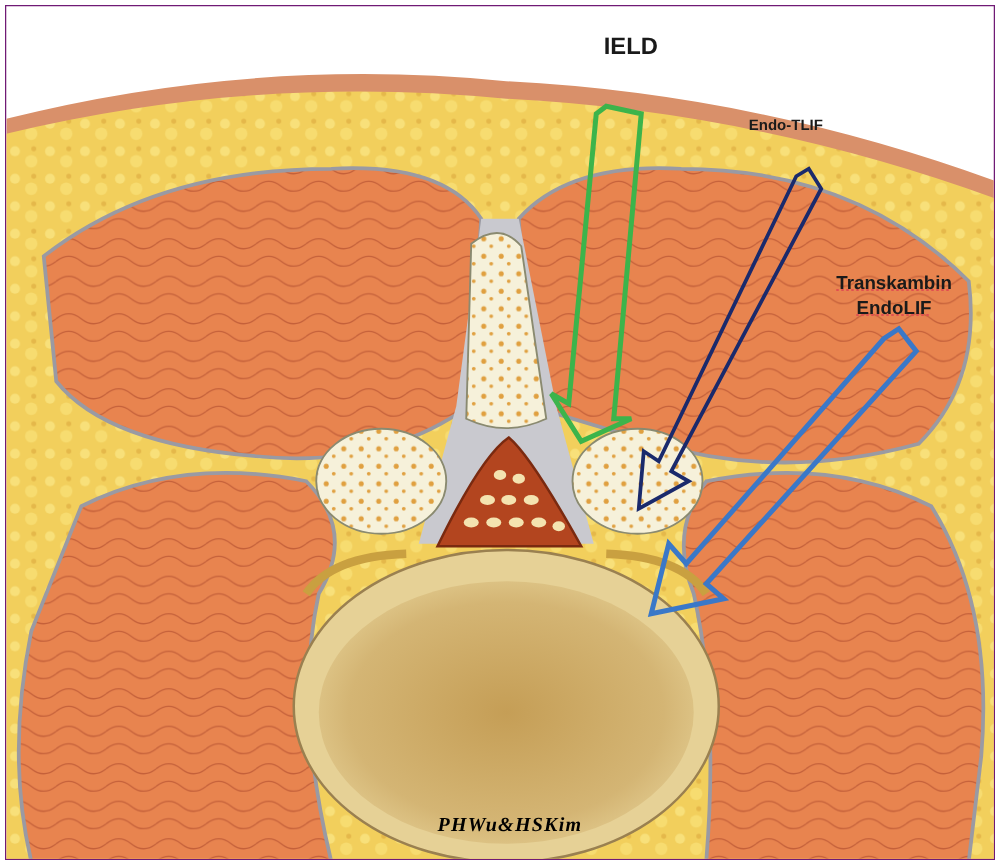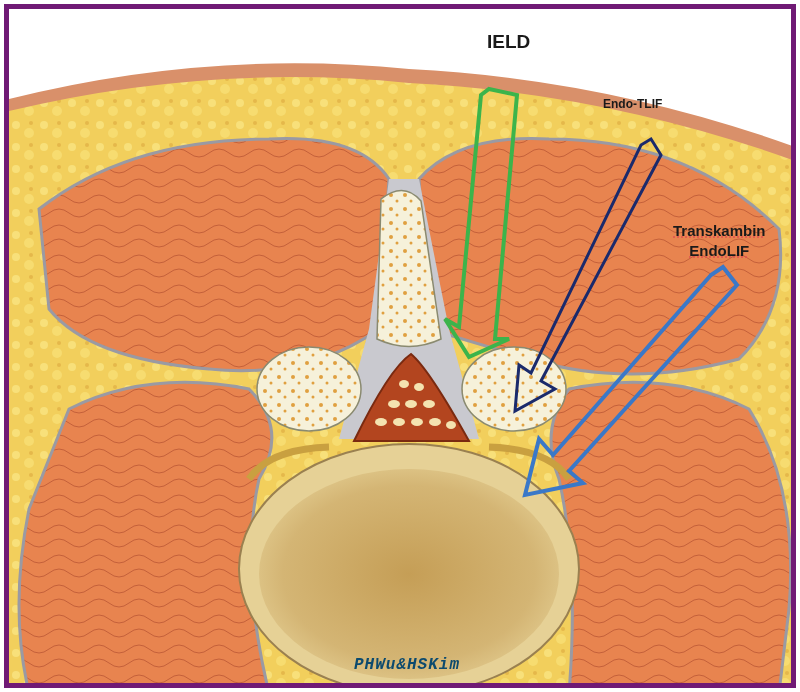--- a/index.html
+++ b/index.html
@@ -1,24 +1,24 @@
 <!DOCTYPE html>
 <html><head>
 <meta charset="utf-8">
 <style>
   html,body{margin:0;padding:0;background:#fff;}
   body{width:800px;height:692px;overflow:hidden;position:relative;font-family:"Liberation Sans",sans-serif;}
-  .frame{position:absolute;left:4px;top:4px;width:792px;height:684px;border:5px solid #701a75;box-sizing:border-box;overflow:hidden;}
+  .frame{position:absolute;left:4px;top:4px;width:792px;height:684px;border:1px solid #701a75;box-sizing:border-box;overflow:hidden;}
   svg{position:absolute;left:0;top:0;}
   .label{position:absolute;font-family:"Liberation Sans",sans-serif;font-weight:bold;color:#1a1a1a;text-align:center;white-space:nowrap;}
   .l-ield{left:478px;top:22px;font-size:19px;}
   .l-endo{left:594px;top:80px;font-size:12px;line-height:30px;}
   .l-trans{left:664px;top:212px;font-size:15px;line-height:20px;}
   .l-trans span{display:block;text-decoration:underline;text-decoration-color:#e05050;text-decoration-style:dotted;}
-  .sig{position:absolute;left:345px;top:647px;font-family:Liberation Mono, monospace;font-style:italic;font-weight:bold;font-size:16px;color:#0c4a6e;letter-spacing:1px;}
+  .sig{position:absolute;left:345px;top:647px;font-family:Liberation Serif, serif;font-style:italic;font-weight:bold;font-size:16px;color:#000000;letter-spacing:1px;}
 </style>
 </head>
 <body>
 
 <div class="frame">
 <svg width="792" height="684" viewBox="0 0 792 684">
   <defs>
     <pattern id="fatpat" width="28" height="22" patternUnits="userSpaceOnUse">
       <rect width="28" height="22" fill="#f2cf5c"></rect>
       <circle cx="7" cy="6" r="4" fill="#f8e07a"></circle>

